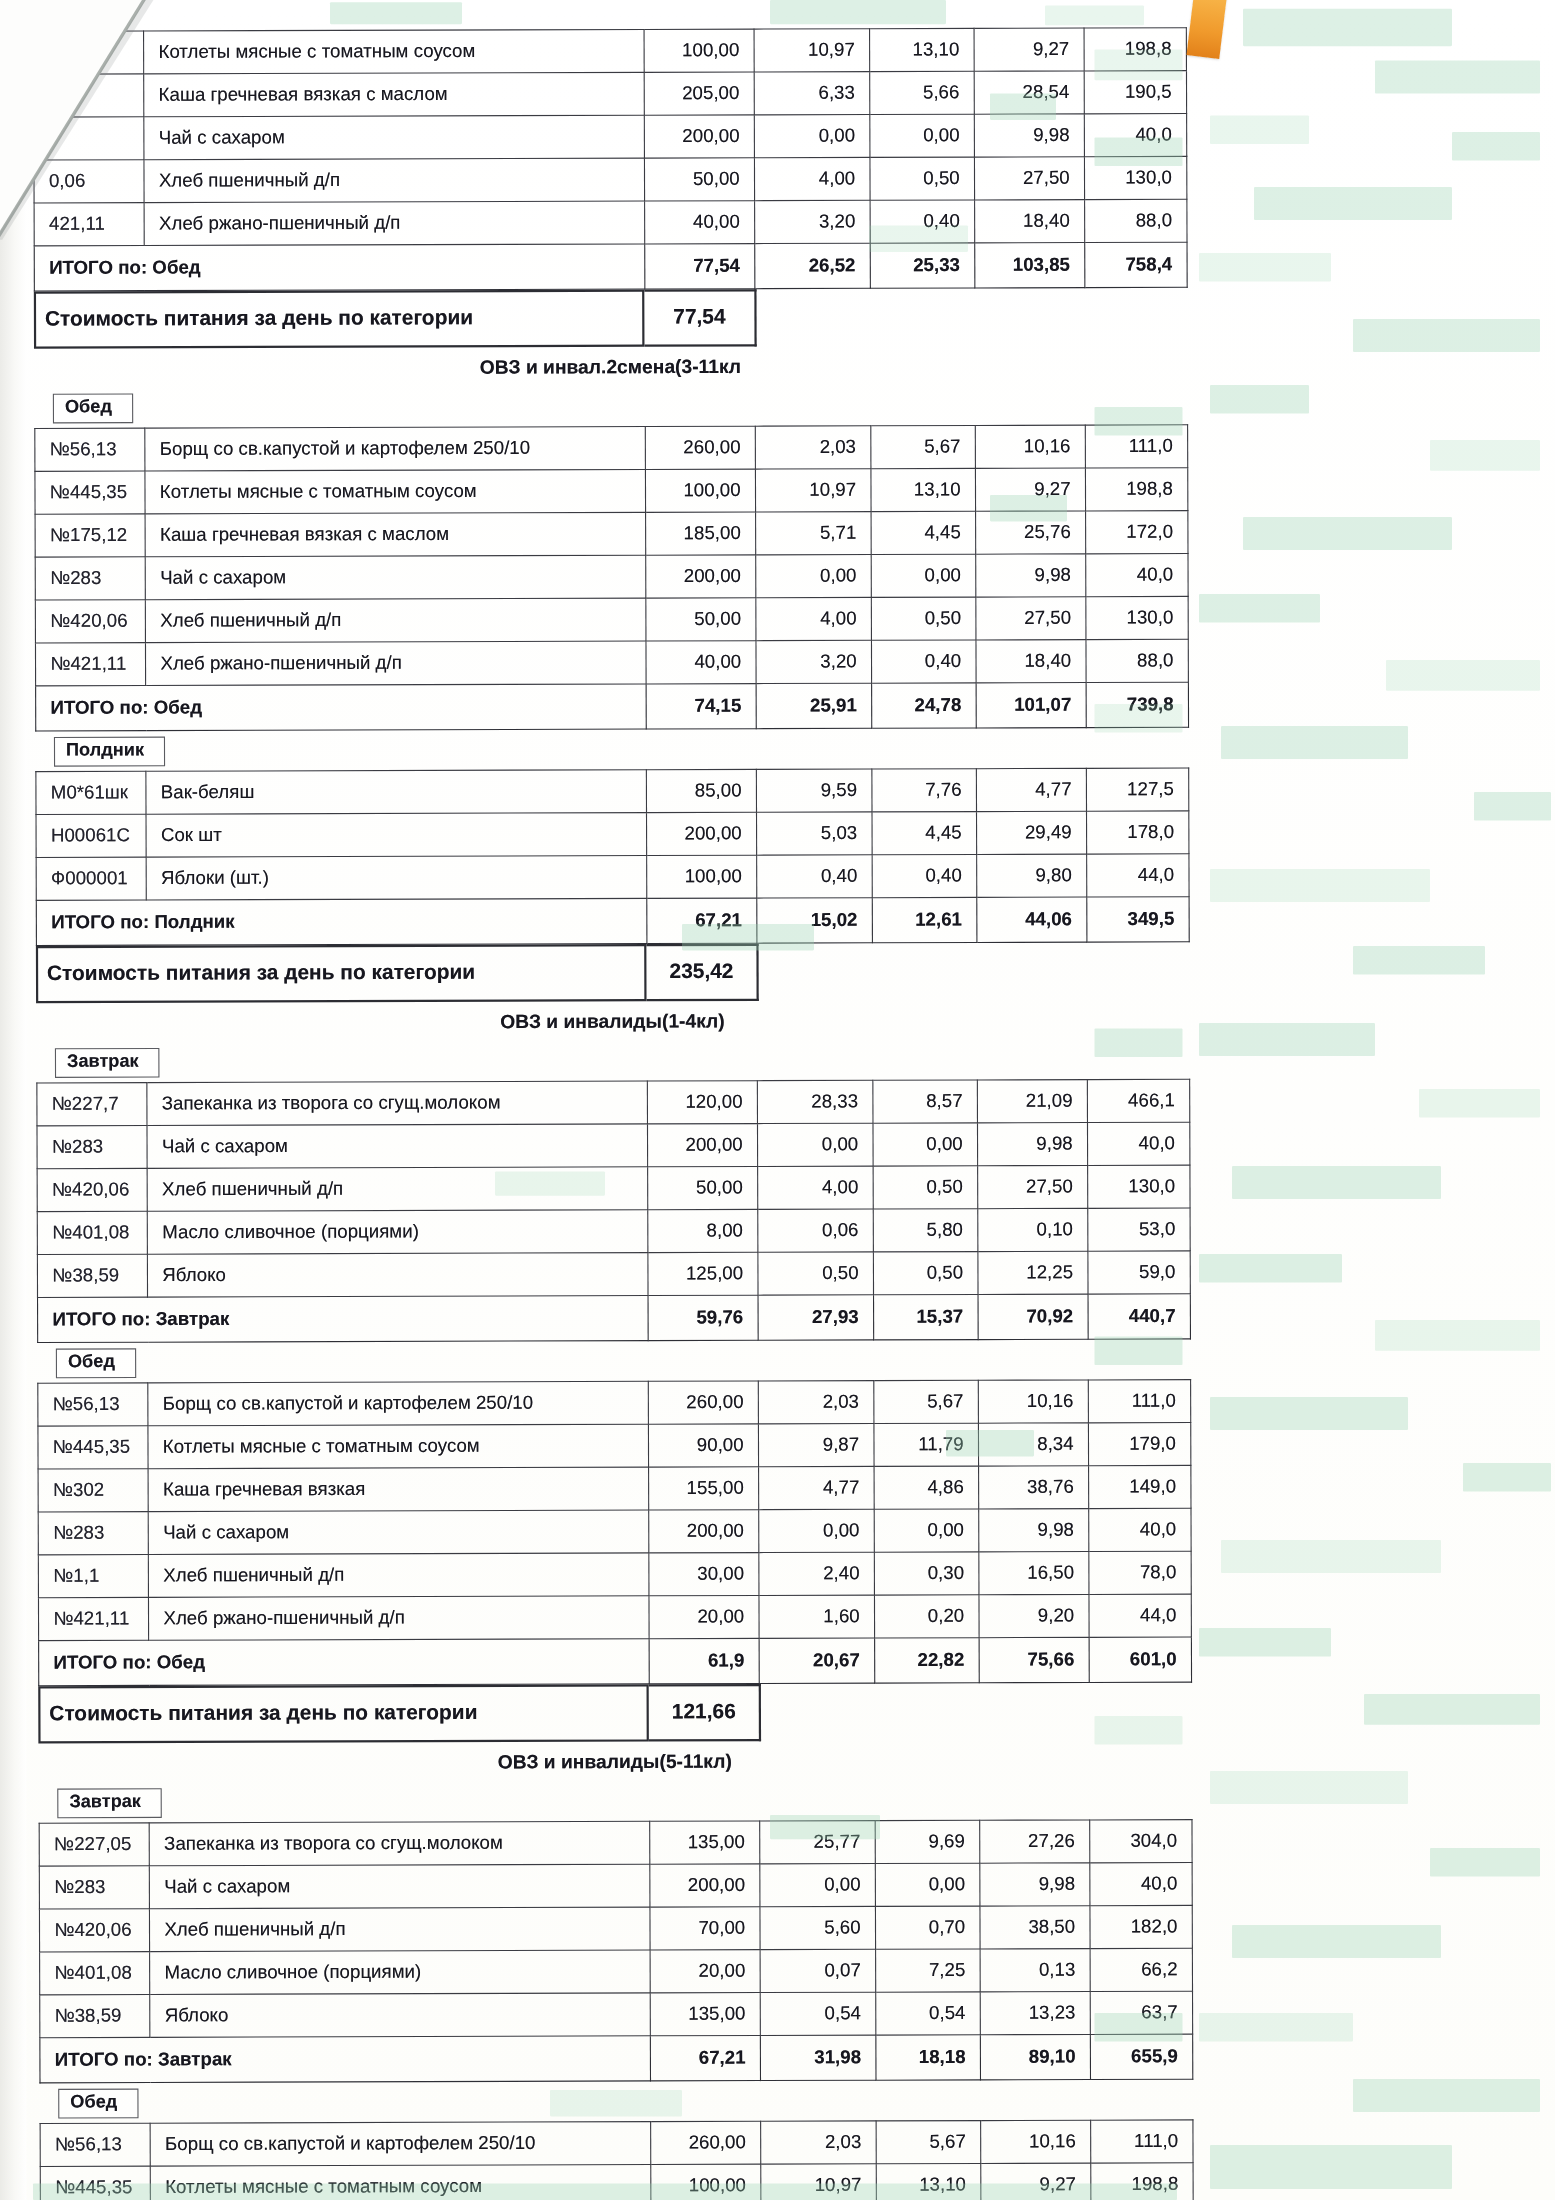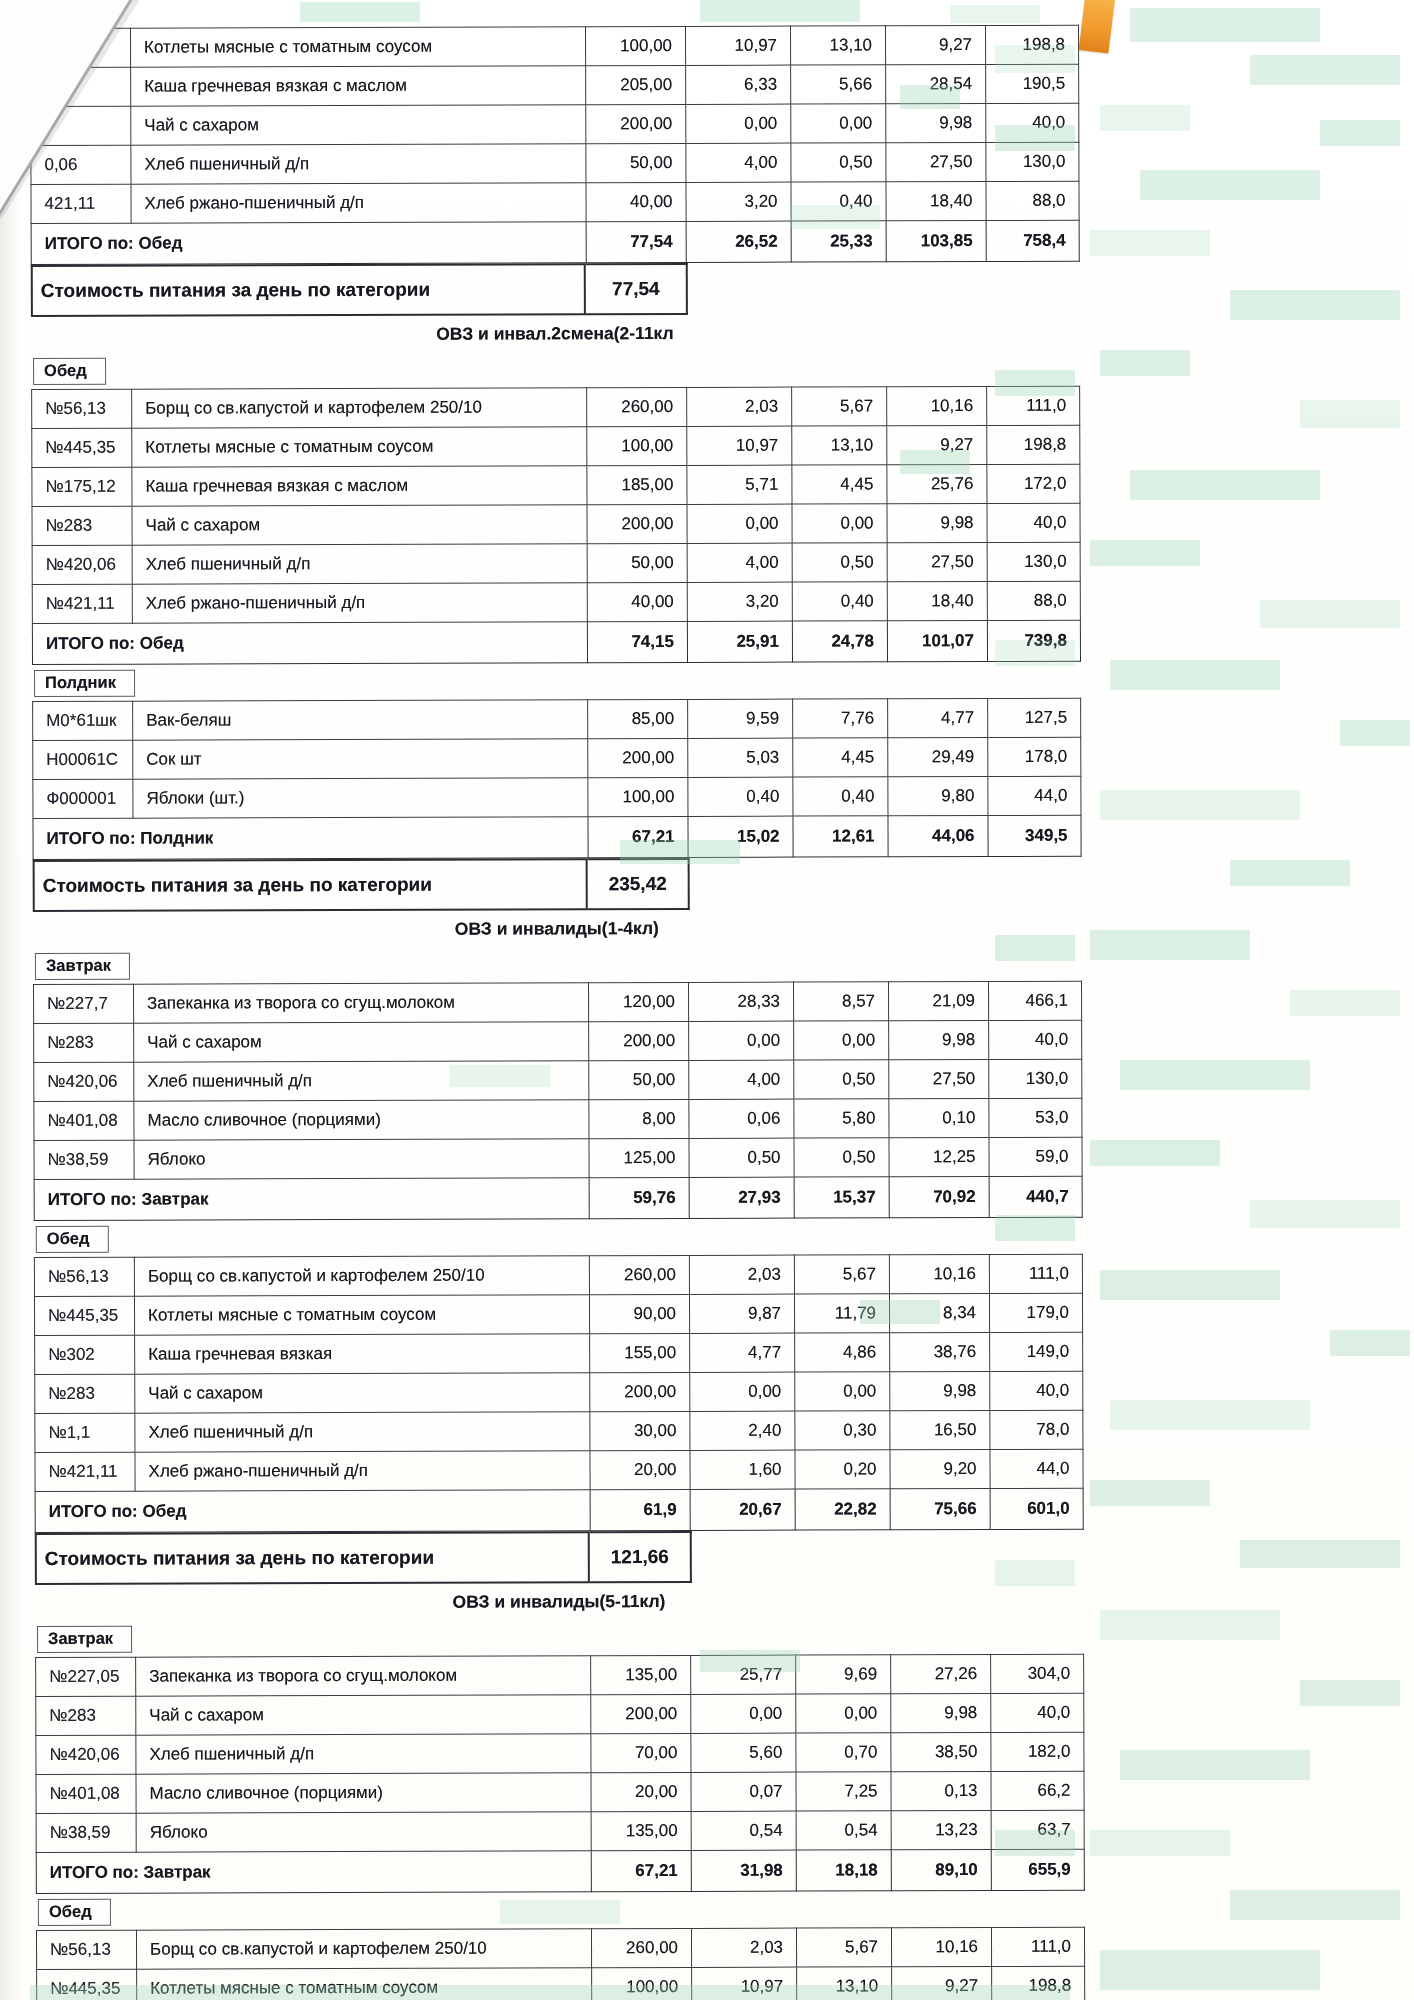--- a/index.html
+++ b/index.html
@@ -20,21 +20,21 @@
   table.menu-table{border-collapse:collapse;table-layout:fixed;width:1048px;}
   table.menu-table td{
     border:1px solid #3a3b42;height:38px;padding:0 13px;
     font-size:17px;white-space:nowrap;overflow:hidden;background:transparent;
   }
   td.num{text-align:right;}
   td.code{color:#23232d;}
   tr.total-row td{font-weight:bold;height:40px;border-color:#2e2f36;}
   .meal-row{height:36px;display:flex;align-items:center;}
   .meal-box{border:1px solid #5a5b60;font-weight:bold;font-size:16.5px;
-    padding:2px 18px 4px 10px;margin-left:2px;background:rgba(255,255,255,.5);}
+    padding:2px 18px 4px 10px;margin-left:17px;background:rgba(255,255,255,.5);}
   .category-row{height:36px;text-align:center;font-weight:bold;font-size:17.5px;
     display:flex;align-items:center;justify-content:center;}
   .day-total-row{height:52px;display:flex;align-items:stretch;margin:0;}
   .dt-label{width:555px;box-sizing:border-box;border:2px solid #2c2d33;
     font-weight:bold;font-size:19px;display:flex;align-items:center;padding-left:8px;}
   .dt-value{width:102px;box-sizing:border-box;border:2px solid #2c2d33;border-left:none;
     font-weight:bold;font-size:19px;display:flex;align-items:center;justify-content:center;}
   .corner-fold{position:absolute;left:0;top:0;z-index:6;pointer-events:none;}
   .orange-mark{position:absolute;left:1082px;top:-6px;width:30px;height:58px;z-index:5;
     transform:rotate(7deg);
@@ -165,21 +165,21 @@
             <td class="num">103,85</td>
             <td class="num">758,4</td>
           </tr>
         </tbody>
       </table>
       <div class="day-total-row">
         <div class="dt-label">Стоимость питания за день по категории</div>
         <div class="dt-value">77,54</div>
       </div>
       <div class="category-row">
-        <span>ОВЗ и инвал.2смена(2-11кл</span>
+        <span>ОВЗ и инвал.2смена(3-11кл</span>
       </div>
       <div class="meal-row">
         <span class="meal-box">Обед</span>
       </div>
       <table class="menu-table">
         <colgroup>
           <col style="width: 100px;">
           <col style="width: 455px;">
           <col style="width: 100px;">
           <col style="width: 105px;">

